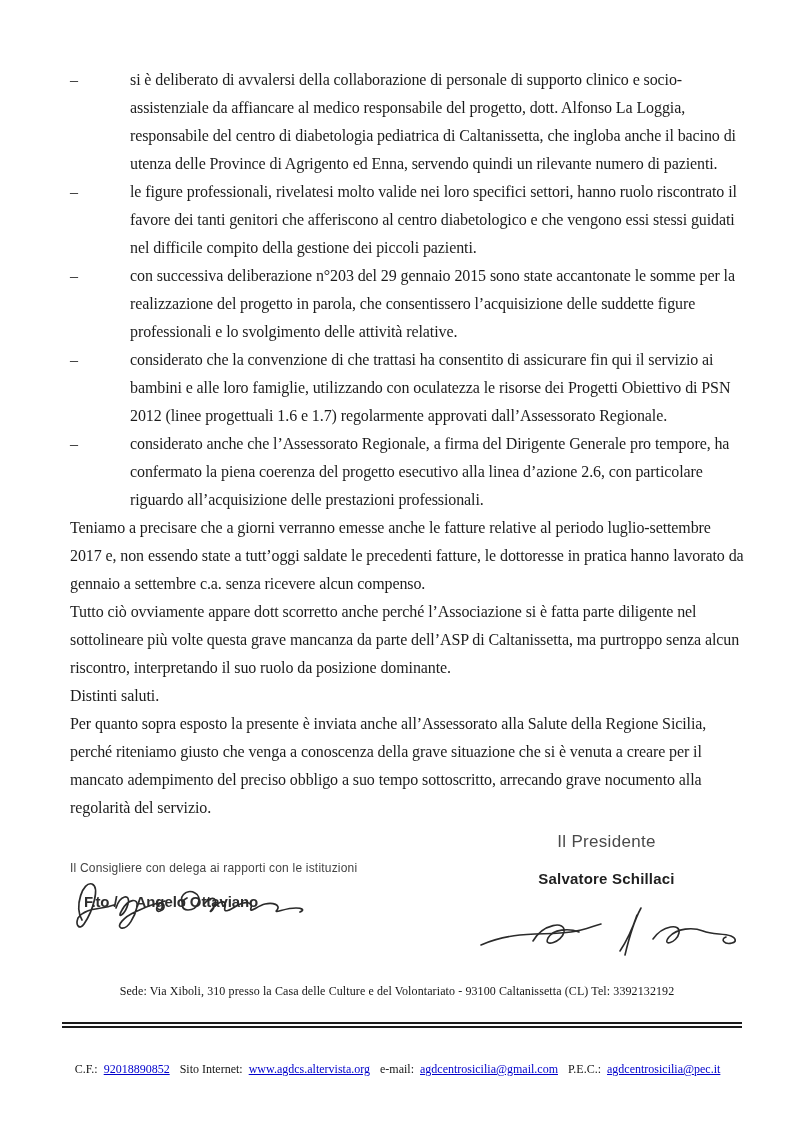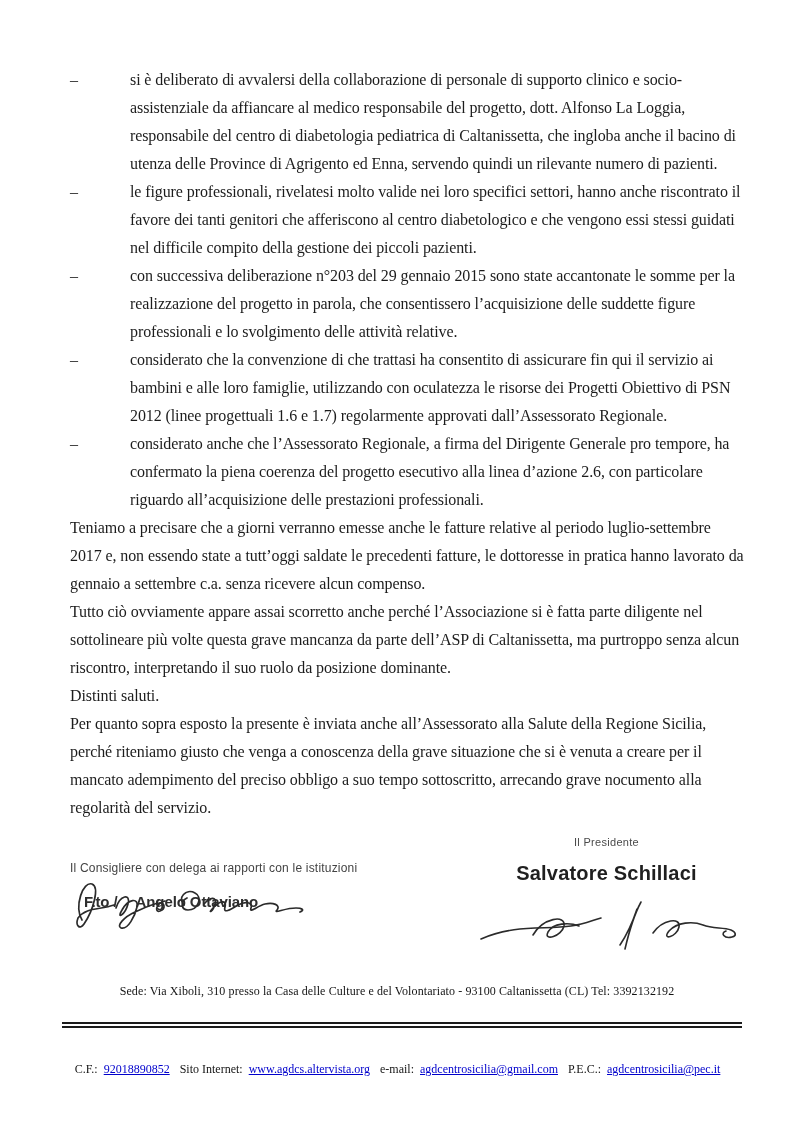--- a/index.html
+++ b/index.html
@@ -14,26 +14,26 @@
   }
   .bullet { display:flex; }
   .bullet .marker { flex:0 0 24px; width:24px; }
   .bullet .txt { flex:1;margin-left:36px; }
   .para { margin:0; }
   
   .sig-grid { display:flex; margin-top:6px; }
   .sg-left { flex:1 1 auto; position:relative; }
   .sg-right { flex:0 0 275px; text-align:center; position:relative; }
   .ptitle {
-    font-family:"Liberation Sans", sans-serif; font-size:11px;
+    font-family:"Liberation Sans", sans-serif; font-size:17px;
     color:#4a4a4a; letter-spacing:0.3px;
   }
   .pname {
-    font-family:"Liberation Sans", sans-serif; font-size:20px;
-    font-weight:bold; color:#1f1f1f; margin-top:3px; letter-spacing:0.2px;
+    font-family:"Liberation Sans", sans-serif; font-size:15px;
+    font-weight:bold; color:#1f1f1f; margin-top:9px; letter-spacing:0.2px;
   }
   .role {
     font-family:"Liberation Sans", sans-serif; font-size:12px;
     color:#434343; margin-top:26px; letter-spacing:0.2px;
   }
   .fto-row {
     font-family:"Liberation Sans", sans-serif; font-size:15px;
     font-weight:600; color:#2e2e2e; margin-top:6px; margin-left:14px;
   }
   .fto-row .sname { margin-left:18px; }
@@ -61,37 +61,37 @@
 <div class="page">
 
   <div class="content">
 
     <div class="bullet">
       <span class="marker">–</span>
       <span class="txt">si è deliberato di avvalersi della collaborazione di personale di supporto clinico e socio-assistenziale da affiancare al medico responsabile del progetto, dott. Alfonso La Loggia, responsabile del centro di diabetologia pediatrica di Caltanissetta, che ingloba anche il bacino di utenza delle Province di Agrigento ed Enna, servendo quindi un rilevante numero di pazienti.</span>
     </div>
     <div class="bullet">
       <span class="marker">–</span>
-      <span class="txt">le figure professionali, rivelatesi molto valide nei loro specifici settori, hanno anche riscontrato il favore dei tanti genitori che afferiscono al centro diabetologico e che vengono essi stessi guidati nel difficile compito della gestione dei piccoli pazienti.</span>
+      <span class="txt">le figure professionali, rivelatesi molto valide nei loro specifici settori, hanno ruolo riscontrato il favore dei tanti genitori che afferiscono al centro diabetologico e che vengono essi stessi guidati nel difficile compito della gestione dei piccoli pazienti.</span>
     </div>
     <div class="bullet">
       <span class="marker">–</span>
       <span class="txt">con successiva deliberazione n°203 del 29 gennaio 2015 sono state accantonate le somme per la realizzazione del progetto in parola, che consentissero l’acquisizione delle suddette figure professionali e lo svolgimento delle attività relative.</span>
     </div>
     <div class="bullet">
       <span class="marker">–</span>
       <span class="txt">considerato che la convenzione di che trattasi ha consentito di assicurare fin qui il servizio ai bambini e alle loro famiglie, utilizzando con oculatezza le risorse dei Progetti Obiettivo di PSN 2012 (linee progettuali 1.6 e 1.7) regolarmente approvati dall’Assessorato Regionale.</span>
     </div>
     <div class="bullet">
       <span class="marker">–</span>
       <span class="txt">considerato anche che l’Assessorato Regionale, a firma del Dirigente Generale pro tempore, ha confermato la piena coerenza del progetto esecutivo alla linea d’azione 2.6, con particolare riguardo all’acquisizione delle prestazioni professionali.</span>
     </div>
 
     <p class="para">Teniamo a precisare che a giorni verranno emesse anche le fatture relative al periodo luglio-settembre 2017 e, non essendo state a tutt’oggi saldate le precedenti fatture, le dottoresse in pratica hanno lavorato da gennaio a settembre c.a. senza ricevere alcun compenso.</p>
-    <p class="para">Tutto ciò ovviamente appare assai scorretto anche perché l’Associazione si è fatta parte diligente nel sottolineare più volte questa grave mancanza da parte dell’ASP di Caltanissetta, ma purtroppo senza alcun riscontro, interpretando il suo ruolo da posizione dominante.</p>
+    <p class="para">Tutto ciò ovviamente appare dott scorretto anche perché l’Associazione si è fatta parte diligente nel sottolineare più volte questa grave mancanza da parte dell’ASP di Caltanissetta, ma purtroppo senza alcun riscontro, interpretando il suo ruolo da posizione dominante.</p>
     <p class="para">Distinti saluti.</p>
     <p class="para">Per quanto sopra esposto la presente è inviata anche all’Assessorato alla Salute della Regione Sicilia, perché riteniamo giusto che venga a conoscenza della grave situazione che si è venuta a creare per il mancato adempimento del preciso obbligo a suo tempo sottoscritto, arrecando grave nocumento alla regolarità del servizio.</p>
 
     <div class="sig-grid">
       <div class="sg-left">
         <div class="role">Il Consigliere con delega ai rapporti con le istituzioni</div>
         <div class="fto-row">
           <span class="fto">F.to /</span><span class="sname">Angelo Ottaviano</span>
         </div>
         <svg class="sig-svg-left" width="250" height="62" viewBox="0 0 250 62" fill="none">

